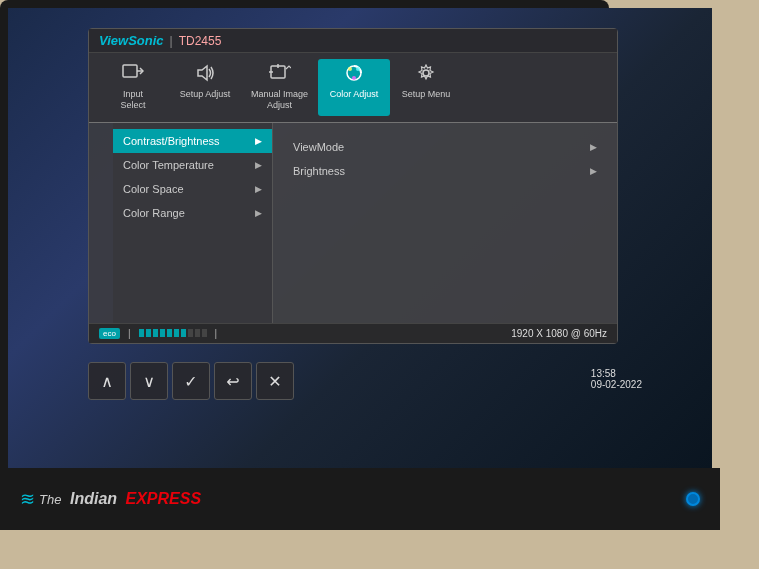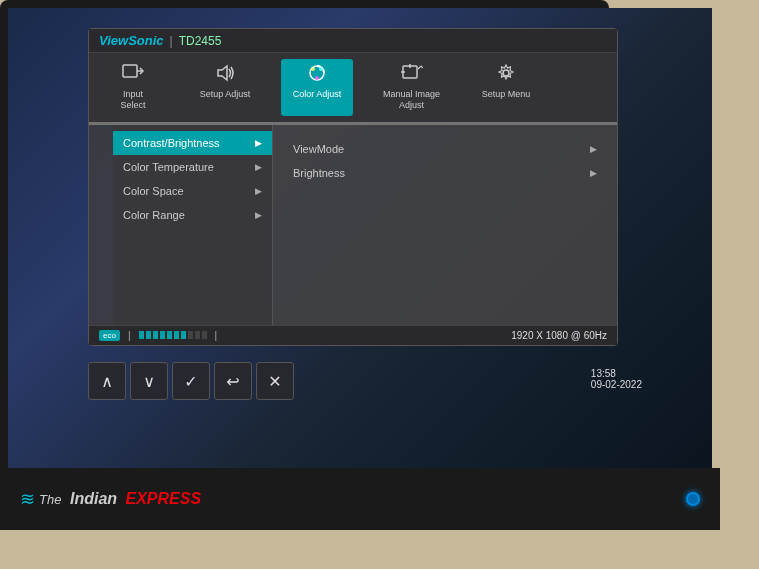--- a/index.html
+++ b/index.html
@@ -57,31 +57,31 @@
       color: #00bcd4;
       font-size: 13px;
       font-weight: bold;
       font-style: italic;
     }
     .brand-separator {
       color: #888;
       font-size: 12px;
     }
     .model-name {
-      color: #86efac;
+      color: #fca5a5;
       font-size: 12px;
     }
 
     
     .nav-tabs {
       display: flex;
       background: rgba(50,50,55,0.95);
       padding: 6px 8px;
-      gap: 20px;
-      border-bottom: 3px solid #737373;
+      gap: 0;
+      border-bottom: 1px solid #737373;
     }
     .nav-tab {
       display: flex;
       flex-direction: column;
       align-items: center;
       padding: 5px 10px;
       border-radius: 3px;
       cursor: pointer;
       min-width: 72px;
     }
@@ -312,49 +312,49 @@
           <div class="nav-tab-icon">
             <svg width="22" height="18" viewBox="0 0 22 18">
               <polygon points="4,6 8,6 13,2 13,16 8,12 4,12" fill="none" stroke="#ccc" stroke-width="1.5"></polygon>
               <path d="M15,5 Q18,9 15,13" fill="none" stroke="#ccc" stroke-width="1.5"></path>
               <path d="M17,3 Q21,9 17,15" fill="none" stroke="#ccc" stroke-width="1.5"></path>
             </svg>
           </div>
           <div class="nav-tab-label">Setup Adjust</div>
         </div>
 
+
+        <div class="nav-tab">
+          <div class="nav-tab-icon">
+            <svg width="22" height="18" viewBox="0 0 22 18">
+              <rect x="2" y="2" width="14" height="12" rx="1" fill="none" stroke="#ccc" stroke-width="1.5"></rect>
+              <line x1="9" y1="0" x2="9" y2="4" stroke="#ccc" stroke-width="1.5"></line>
+              <line x1="0" y1="8" x2="4" y2="8" stroke="#ccc" stroke-width="1.5"></line>
+              <polyline points="17,5 20,2 22,4" fill="none" stroke="#ccc" stroke-width="1.2"></polyline>
+            </svg>
+          </div>
+          <div class="nav-tab-label">Manual Image<br>Adjust</div>
+        </div>
 
         <div class="nav-tab active">
           <div class="nav-tab-icon">
             <svg width="22" height="18" viewBox="0 0 22 18">
               <circle cx="11" cy="9" r="7" fill="none" stroke="#fff" stroke-width="1.5"></circle>
               <path d="M11,2 A7,7 0 0,1 18,9" fill="none" stroke="#fff" stroke-width="2"></path>
               <circle cx="7" cy="5" r="2" fill="#ff6" opacity="0.8"></circle>
               <circle cx="15" cy="5" r="2" fill="#6ff" opacity="0.8"></circle>
               <circle cx="11" cy="14" r="2" fill="#f6f" opacity="0.8"></circle>
             </svg>
           </div>
           <div class="nav-tab-label">Color Adjust</div>
         </div>
 
         <div class="nav-tab">
           <div class="nav-tab-icon">
             <svg width="22" height="18" viewBox="0 0 22 18">
-              <rect x="2" y="2" width="14" height="12" rx="1" fill="none" stroke="#ccc" stroke-width="1.5"></rect>
-              <line x1="9" y1="0" x2="9" y2="4" stroke="#ccc" stroke-width="1.5"></line>
-              <line x1="0" y1="8" x2="4" y2="8" stroke="#ccc" stroke-width="1.5"></line>
-              <polyline points="17,5 20,2 22,4" fill="none" stroke="#ccc" stroke-width="1.2"></polyline>
-            </svg>
-          </div>
-          <div class="nav-tab-label">Manual Image<br>Adjust</div>
-        </div>
-
-        <div class="nav-tab">
-          <div class="nav-tab-icon">
-            <svg width="22" height="18" viewBox="0 0 22 18">
               <circle cx="11" cy="9" r="3" fill="none" stroke="#ccc" stroke-width="1.5"></circle>
               <path d="M11,1 L12.5,4 L15.5,3 L15,6.5 L18,8 L15,9.5 L15.5,13 L12.5,12 L11,15 L9.5,12 L6.5,13 L7,9.5 L4,8 L7,6.5 L6.5,3 L9.5,4 Z" fill="none" stroke="#ccc" stroke-width="1.2"></path>
             </svg>
           </div>
           <div class="nav-tab-label">Setup Menu</div>
         </div>
 
       </div>
 
       <div class="menu-area">

